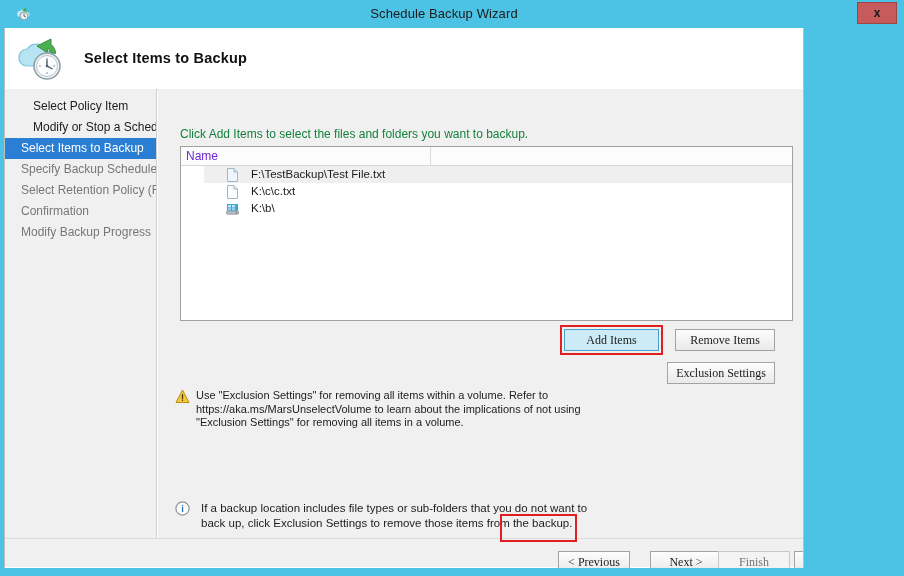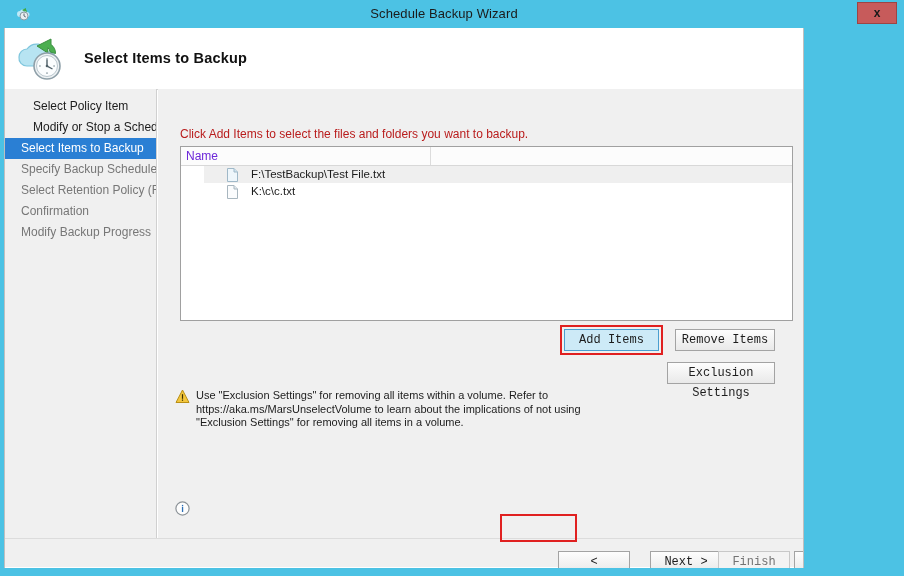--- a/index.html
+++ b/index.html
@@ -128,21 +128,21 @@
     left: 153px; top: 61px;
     width: 741px;
     height: 449px;
     background: #f0f0f0;
     box-sizing: border-box;
   }
   .instruction {
     position: absolute;
     left: 22px; top: 38px;
     font-size: 12px;
-    color: #b91c1c;
+    color: #15803d;
   }
 
   
   .listview {
     position: absolute;
     left: 22px; top: 57px;
     width: 613px;
     height: 175px;
     background: #ffffff;
     border: 1px solid #a0a0a0;
@@ -189,21 +189,21 @@
   
   .btn {
     position: absolute;
     box-sizing: border-box;
     background: linear-gradient(#fdfdfd, #e9e9e9);
     border: 1px solid #a3a3a3;
     font-size: 12px;
     color: #1c1c1c;
     text-align: center;
     cursor: pointer;
-    font-family: Liberation Mono, monospace;
+    font-family: Liberation Serif, serif;
   }
   .btn.hover {
     background: #cdeaf7;
     border-color: #4a9fd0;
   }
   .btn.disabled {
     color: #737373;
     background: #f3f3f3;
     border-color: #c8c8c8;
     cursor: default;
@@ -331,20 +331,34 @@
           <div class="list-row">
             <span class="row-icon">
               <svg width="13" height="14" viewBox="0 0 13 14">
                 <path d="M1.5 .5 h6.5 l3.5 3.5 v9.5 h-10z" fill="#fbfcfd" stroke="#a8b6bf" stroke-width="1"></path>
                 <path d="M8 .5 v3.5 h3.5" fill="#e3ebf0" stroke="#a8b6bf" stroke-width="1"></path>
               </svg>
             </span>
             <span class="row-label">K:\c\c.txt</span>
           </div>
 
+          <div class="list-row">
+            <span class="row-icon">
+              <svg width="13" height="14" viewBox="0 0 13 14">
+                <rect x="1" y="2" width="11" height="7" fill="#3ea5d8"></rect>
+                <rect x="2" y="3" width="3" height="2.4" fill="#bfe6f7"></rect>
+                <rect x="6" y="3" width="3" height="2.4" fill="#bfe6f7"></rect>
+                <rect x="2" y="6.2" width="3" height="2.2" fill="#9fd8f2"></rect>
+                <rect x="6" y="6.2" width="3" height="2.2" fill="#9fd8f2"></rect>
+                <rect x="0.5" y="9" width="12" height="3.2" rx="1" fill="#b7bfc4" stroke="#8e979d" stroke-width=".8"></rect>
+                <circle cx="10.3" cy="10.6" r=".8" fill="#6f787e"></circle>
+              </svg>
+            </span>
+            <span class="row-label">K:\b\</span>
+          </div>
 
         </div>
       </div>
 
       <div class="btn btn-add hover">Add Items</div>
       <div class="btn btn-remove">Remove Items</div>
       <div class="btn btn-excl">Exclusion Settings</div>
       <div class="annot annot-add"></div>
 
       <span class="note-icon warn-icon">
@@ -356,20 +370,21 @@
       </span>
       <div class="note note-warning">Use "Exclusion Settings" for removing all items within a volume. Refer to https://aka.ms/MarsUnselectVolume to learn about the implications of not using "Exclusion Settings" for removing all items in a volume.</div>
 
       <span class="note-icon info-icon">
         <svg width="15" height="15" viewBox="0 0 15 15">
           <circle cx="7.5" cy="7.5" r="6.6" fill="#fdfdfd" stroke="#8c9398" stroke-width="1.2"></circle>
           <rect x="6.9" y="6" width="1.3" height="5" fill="#2c6fb5"></rect>
           <rect x="6.9" y="3.9" width="1.3" height="1.4" fill="#2c6fb5"></rect>
         </svg>
       </span>
+      <div class="note note-info">If a backup location includes file types or sub-folders that you do not want to back up, click Exclusion Settings to remove those items from the backup.</div>
 
     </div>
 
     <div class="footer">
       <div class="btn btn-prev">&lt; Previous</div>
       <div class="btn btn-next">Next &gt;</div>
       <div class="btn btn-finish disabled">Finish</div>
       <div class="btn btn-cancel">Cancel</div>
     </div>
     <div class="annot annot-next"></div>

